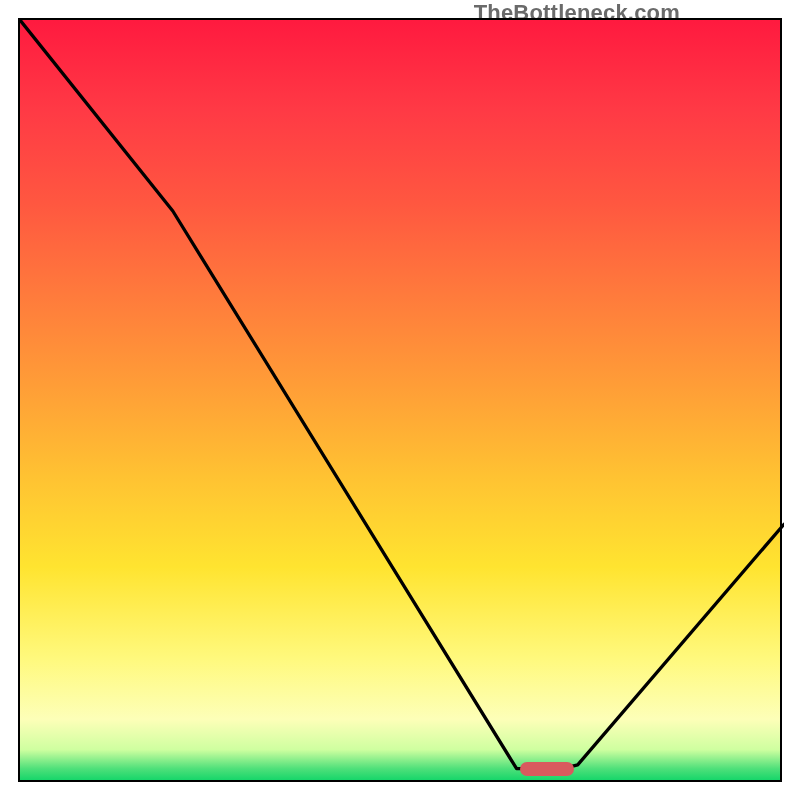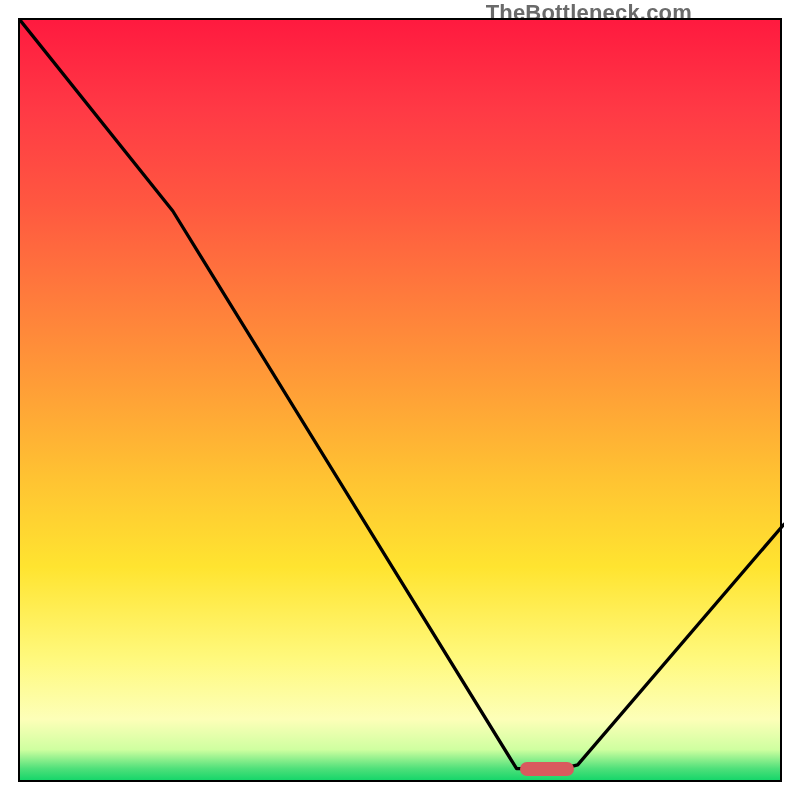--- a/index.html
+++ b/index.html
@@ -8,21 +8,20 @@
     width: 800px;
     height: 800px;
     overflow: hidden;
     background: #ffffff;
     font-family: Arial, Helvetica, sans-serif;
   }
   .frame {
     position: relative;
     width: 700px;
     height: 800px;
-    padding-left: 12px;
   }
   .plot-area {
     position: absolute;
     left: 18px;
     top: 18px;
     width: 764px;
     height: 764px;
     box-sizing: border-box;
     border: 2px solid #000;
     

